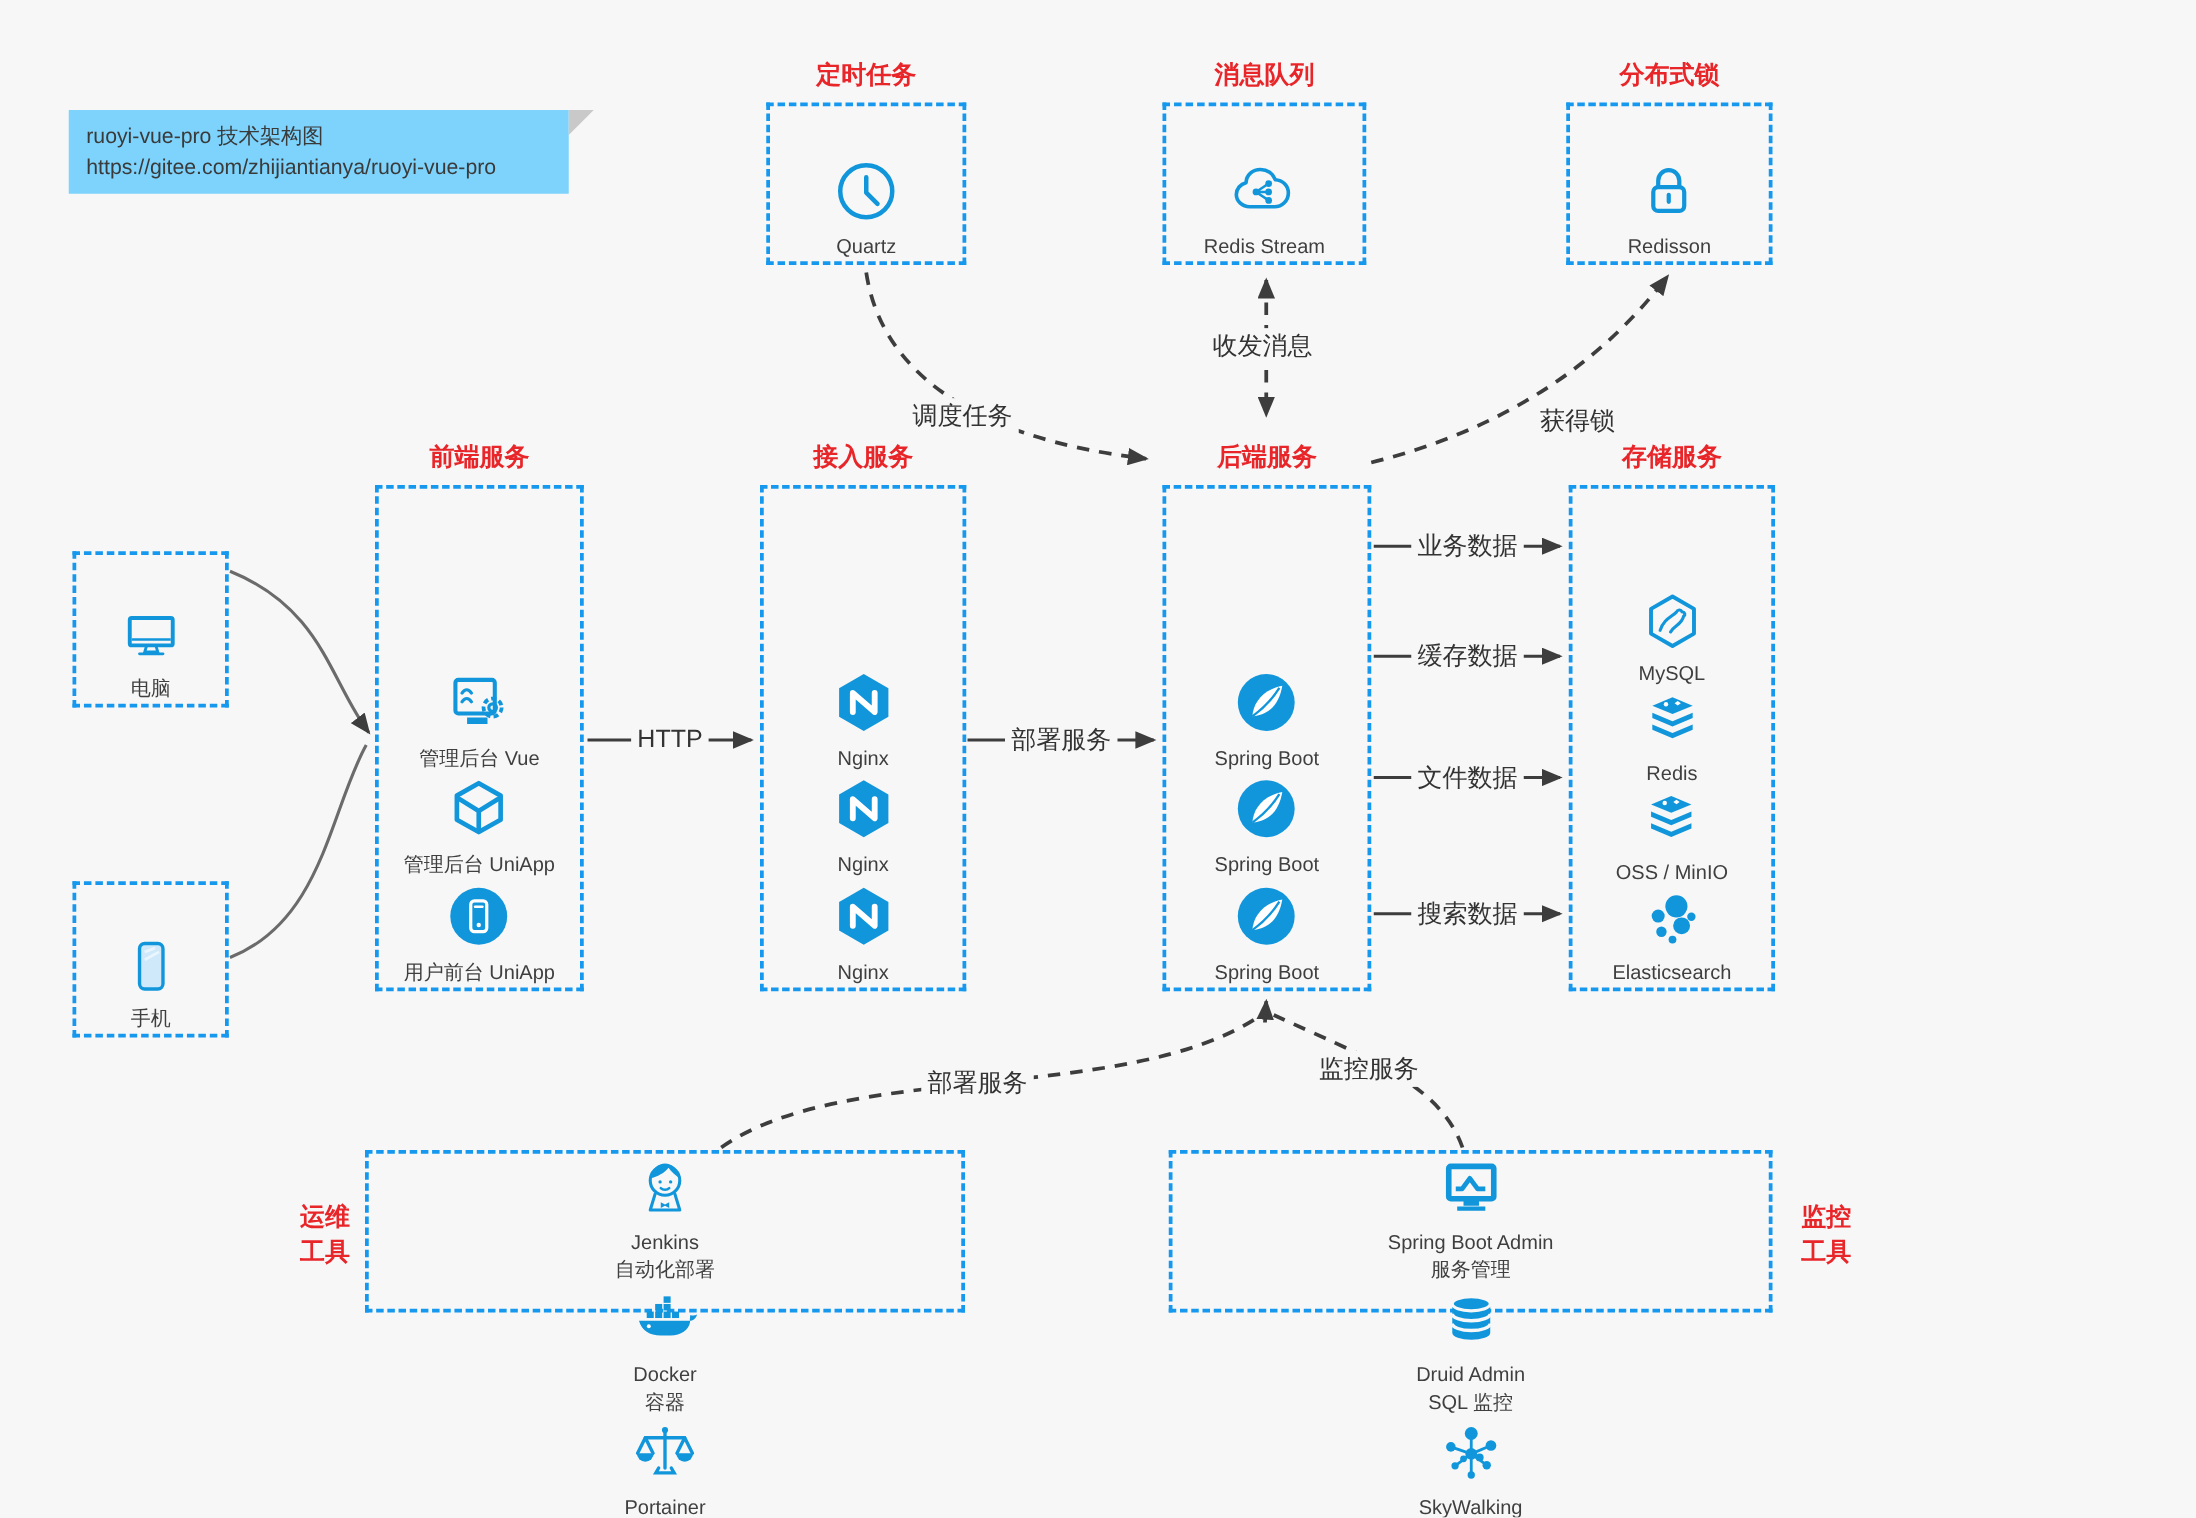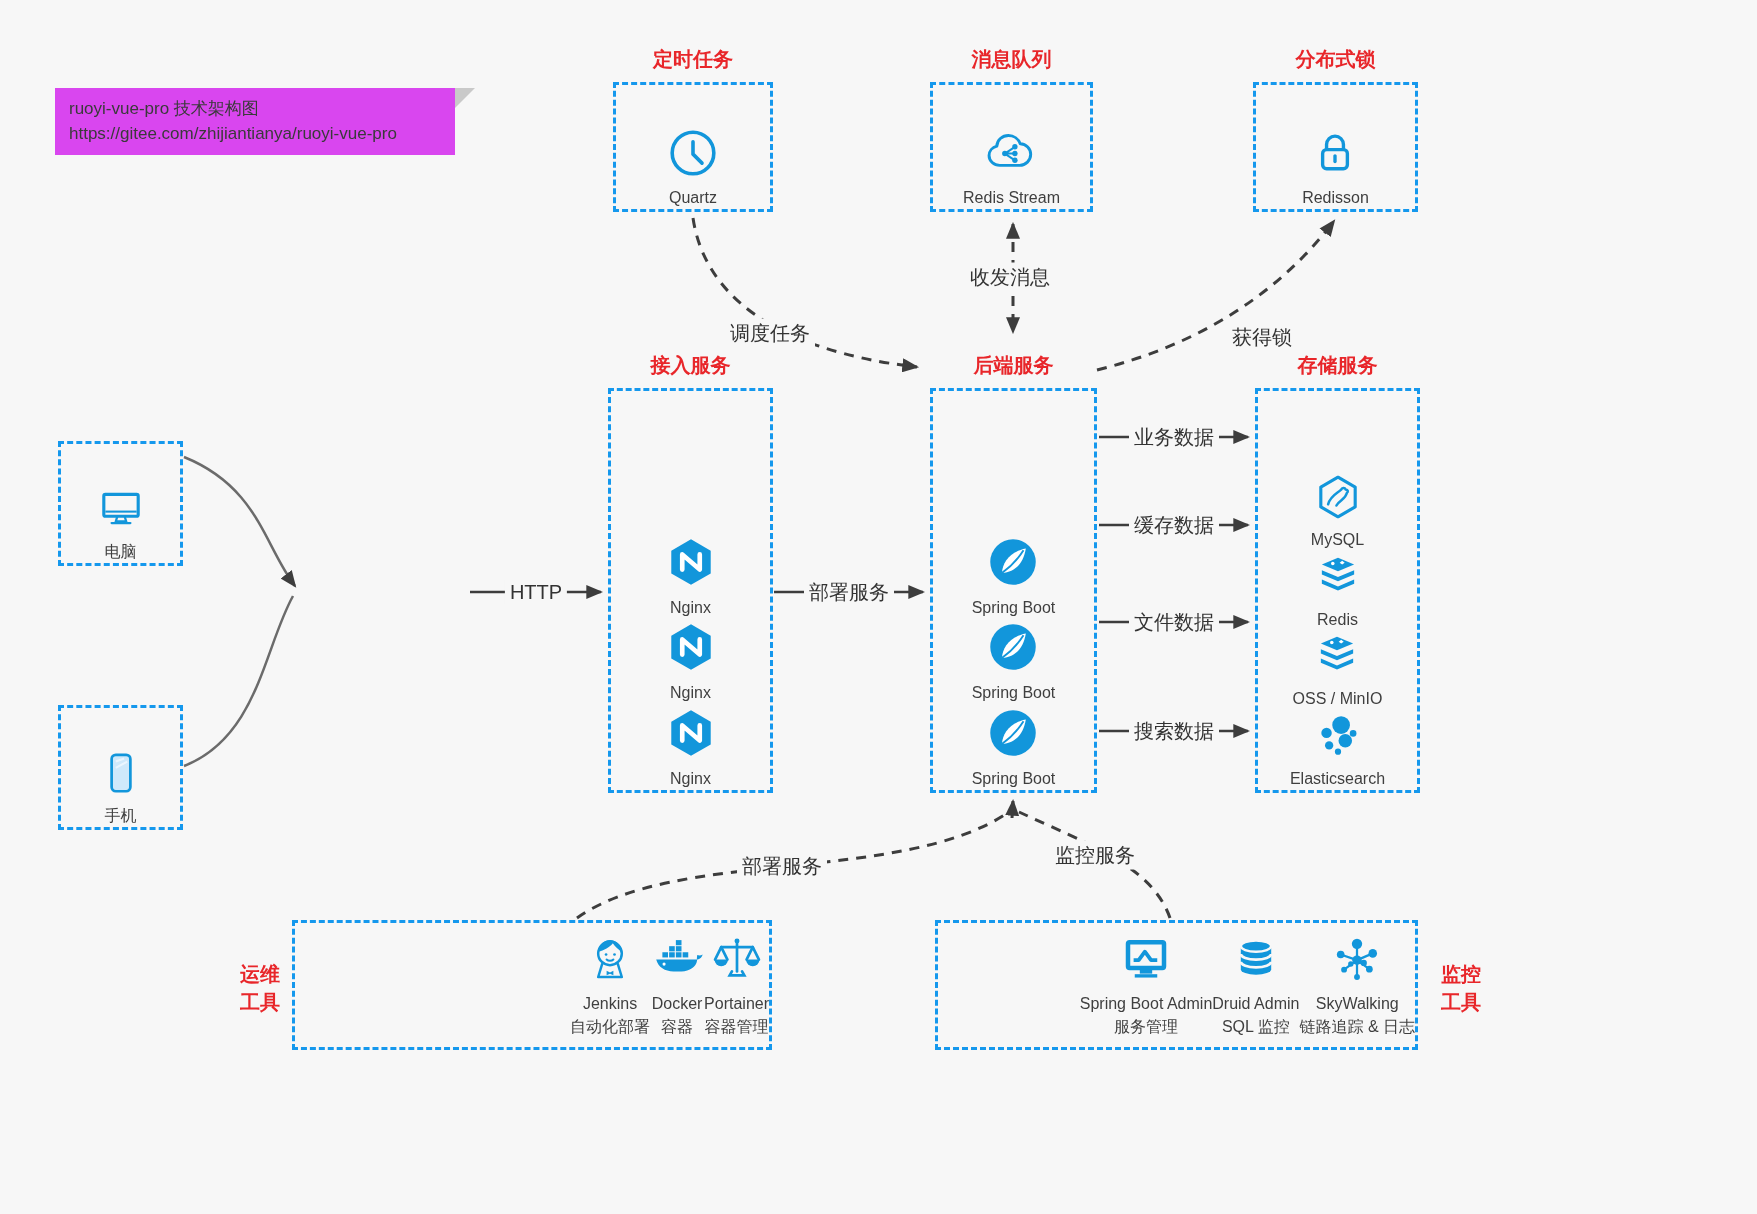--- a/index.html
+++ b/index.html
@@ -9,31 +9,31 @@
     --arrow-dark:#3d3d3d;
     --bg:#f7f7f7;
     --label-gray:#3f3f3f;
   }
   *{box-sizing:border-box;margin:0;padding:0;}
   body{font-family:"Liberation Sans","DejaVu Sans",sans-serif;background:var(--bg);}
   .canvas{position:relative;width:1757px;height:1214px;background:var(--bg);overflow:hidden;}
   svg.edges{position:absolute;left:0;top:0;z-index:0;}
 
   
-  .note{position:absolute;left:55px;top:88px;width:400px;background:#d946ef;padding:9px 14px;
+  .note{position:absolute;left:55px;top:88px;width:400px;background:#7dd3fc;padding:9px 14px;
         font-size:17px;color:#3a3a3a;line-height:1.45;z-index:2;}
   .note .fold{position:absolute;left:100%;top:0;width:0;height:0;
         border-top:20px solid #c9c9c9;border-right:20px solid transparent;}
 
   
   .grp{position:absolute;z-index:1;}
   .gtitle{font-size:20px;font-weight:700;color:var(--title-red);text-align:center;margin-bottom:9px;white-space:nowrap;}
   .gbox{border:3px dashed var(--accent-border);display:flex;flex-direction:column;
         justify-content:flex-end;align-items:center;}
-  .gbox.row{flex-direction:row;justify-content:flex-end;align-items:center;}
+  .gbox.row{flex-direction:column;justify-content:flex-start;align-items:center;}
   .item{display:flex;flex-direction:column;align-items:center;gap:7px;}
   .ilabel,.isub{font-size:16px;color:var(--label-gray);text-align:center;white-space:nowrap;line-height:1.4;}
   .icon{display:block;color:var(--icon-blue);line-height:0;}
   .ic{width:56px;height:56px;}
   .ic.sm{width:50px;height:50px;}
   .ic.md{width:54px;height:54px;}
 
   
   .side-label{position:absolute;z-index:2;font-size:20px;font-weight:700;color:var(--title-red);
         text-align:center;line-height:1.4;}
@@ -262,20 +262,43 @@
     <div class="gbox" style="height:125px">
       <div class="item">
         <span class="icon"><svg class="ic sm">
               <use href="#sym-phone"></use>
             </svg></span>
         <div class="ilabel">手机</div>
       </div>
     </div>
   </div>
 
+  <div class="grp" style="left:300px;top:352px;width:167px">
+    <div class="gtitle">前端服务</div>
+    <div class="gbox" style="height:405px">
+      <div class="item">
+        <span class="icon"><svg class="ic">
+              <use href="#sym-adminvue"></use>
+            </svg></span>
+        <div class="ilabel">管理后台 Vue</div>
+      </div>
+      <div class="item">
+        <span class="icon"><svg class="ic">
+              <use href="#sym-cube"></use>
+            </svg></span>
+        <div class="ilabel">管理后台 UniApp</div>
+      </div>
+      <div class="item">
+        <span class="icon"><svg class="ic">
+              <use href="#sym-phonecircle"></use>
+            </svg></span>
+        <div class="ilabel">用户前台 UniApp</div>
+      </div>
+    </div>
+  </div>
 
   <div class="grp" style="left:608px;top:352px;width:165px">
     <div class="gtitle">接入服务</div>
     <div class="gbox" style="height:405px">
       <div class="item">
         <span class="icon"><svg class="ic">
               <use href="#sym-nginx"></use>
             </svg></span>
         <div class="ilabel">Nginx</div>
       </div>

